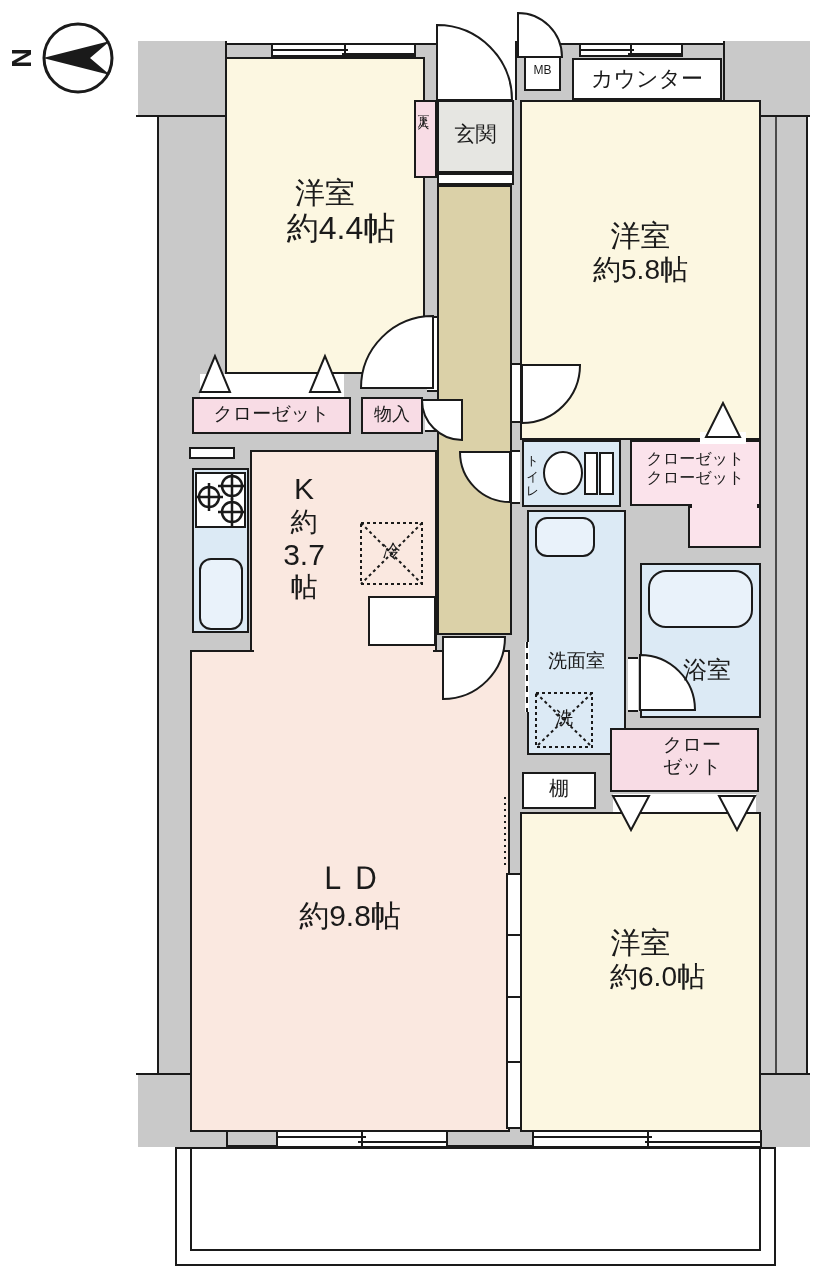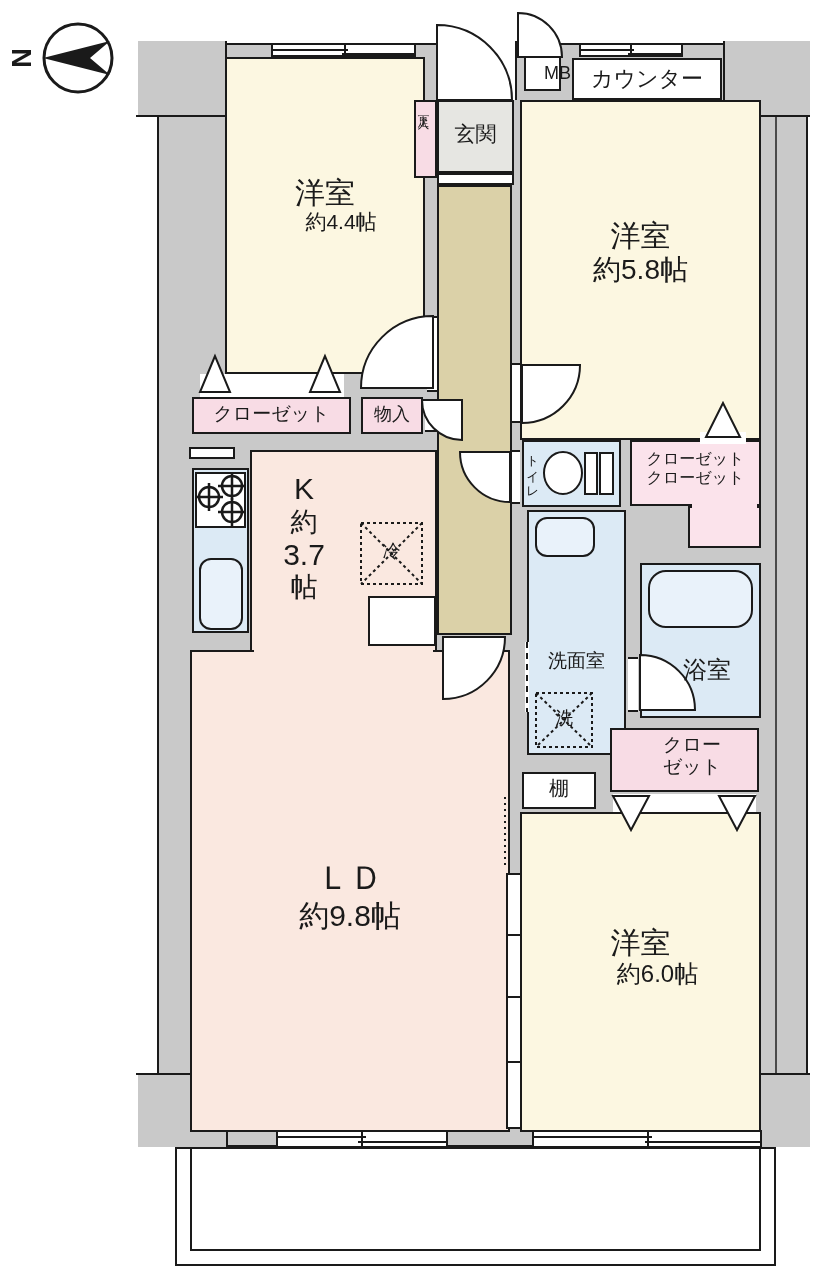--- a/index.html
+++ b/index.html
@@ -172,43 +172,43 @@
 
     <g stroke="#1a1a1a" stroke-width="2">
       <line x1="506" y1="935" x2="522" y2="935"></line>
       <line x1="506" y1="997" x2="522" y2="997"></line>
       <line x1="506" y1="1062" x2="522" y2="1062"></line>
     </g>
   </svg>
 
   <div class="lbl" style="left:225px;top:175px;width:200px;font-size:30px;">
     <div>洋室</div>
-    <div style="font-size:21px;padding-left:32px;">約4.4帖</div>
+    <div style="font-size:32px;padding-left:32px;">約4.4帖</div>
   </div>
   <div class="lbl" style="left:520px;top:218px;width:241px;font-size:30px;">
     <div>洋室</div>
     <div style="font-size:28px;">約5.8帖</div>
   </div>
   <div class="lbl" style="left:520px;top:925px;width:241px;font-size:30px;">
     <div>洋室</div>
-    <div style="font-size:24px;padding-left:34px;">約6.0帖</div>
+    <div style="font-size:28px;padding-left:34px;">約6.0帖</div>
   </div>
   <div class="lbl" style="left:250px;top:851px;width:200px;">
     <div style="font-size:33px;margin-top:8px;">ＬＤ</div>
     <div style="font-size:30px;">約9.8帖</div>
   </div>
   <div class="lbl" style="left:272px;top:472px;width:64px;font-size:30px;line-height:1.15;">
     <div>K</div>
     <div style="font-size:27px;">約</div>
     <div>3.7</div>
     <div style="font-size:27px;">帖</div>
   </div>
   <div class="lbl" style="left:437px;top:122px;width:77px;font-size:21px;">玄関</div>
   <div class="lbl vtext" style="left:416px;top:106px;font-size:11.5px;">下足入</div>
-  <div class="lbl" style="left:539px;top:63px;width:37px;font-size:18px;">MB</div>
+  <div class="lbl" style="left:524px;top:63px;width:37px;font-size:12px;">MB</div>
   <div class="lbl" style="left:572px;top:66px;width:150px;font-size:22px;">カウンター</div>
   <div class="lbl" style="left:192px;top:403px;width:159px;font-size:19px;">クローゼット</div>
   <div class="lbl" style="left:361px;top:404px;width:62px;font-size:18px;">物入</div>
   <div class="lbl vtext" style="left:525px;top:447px;font-size:12.5px;">トイレ</div>
   <div class="lbl" style="left:630px;top:450px;width:131px;font-size:16px;">
     <div>クローゼット</div>
     <div>クローゼット</div>
   </div>
   <div class="lbl" style="left:527px;top:650px;width:99px;font-size:19px;">洗面室</div>
   <div class="lbl" style="left:652px;top:656px;width:110px;font-size:24px;">浴室</div>

